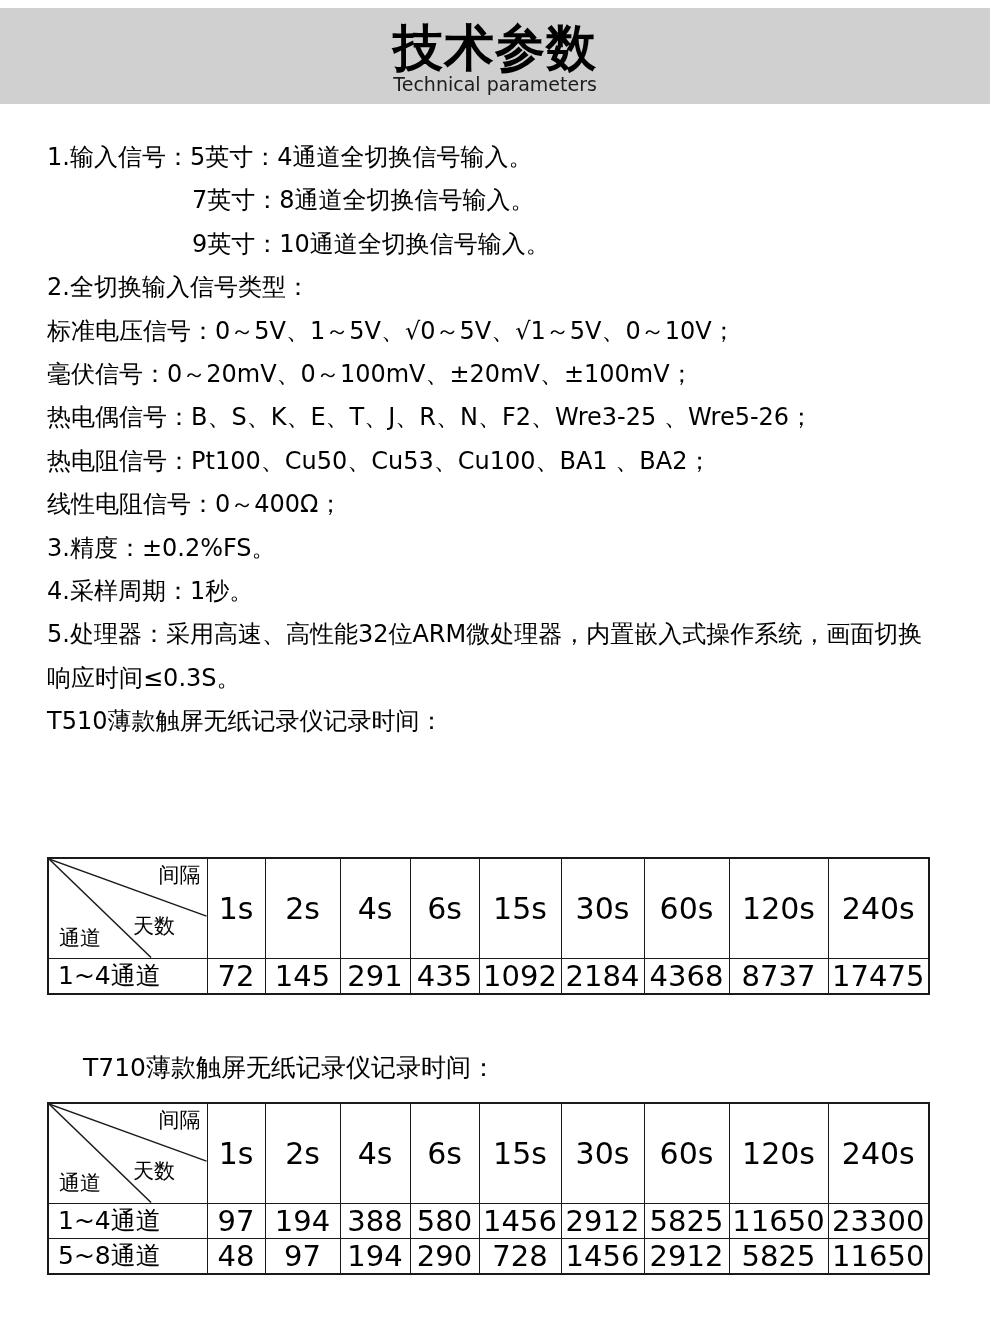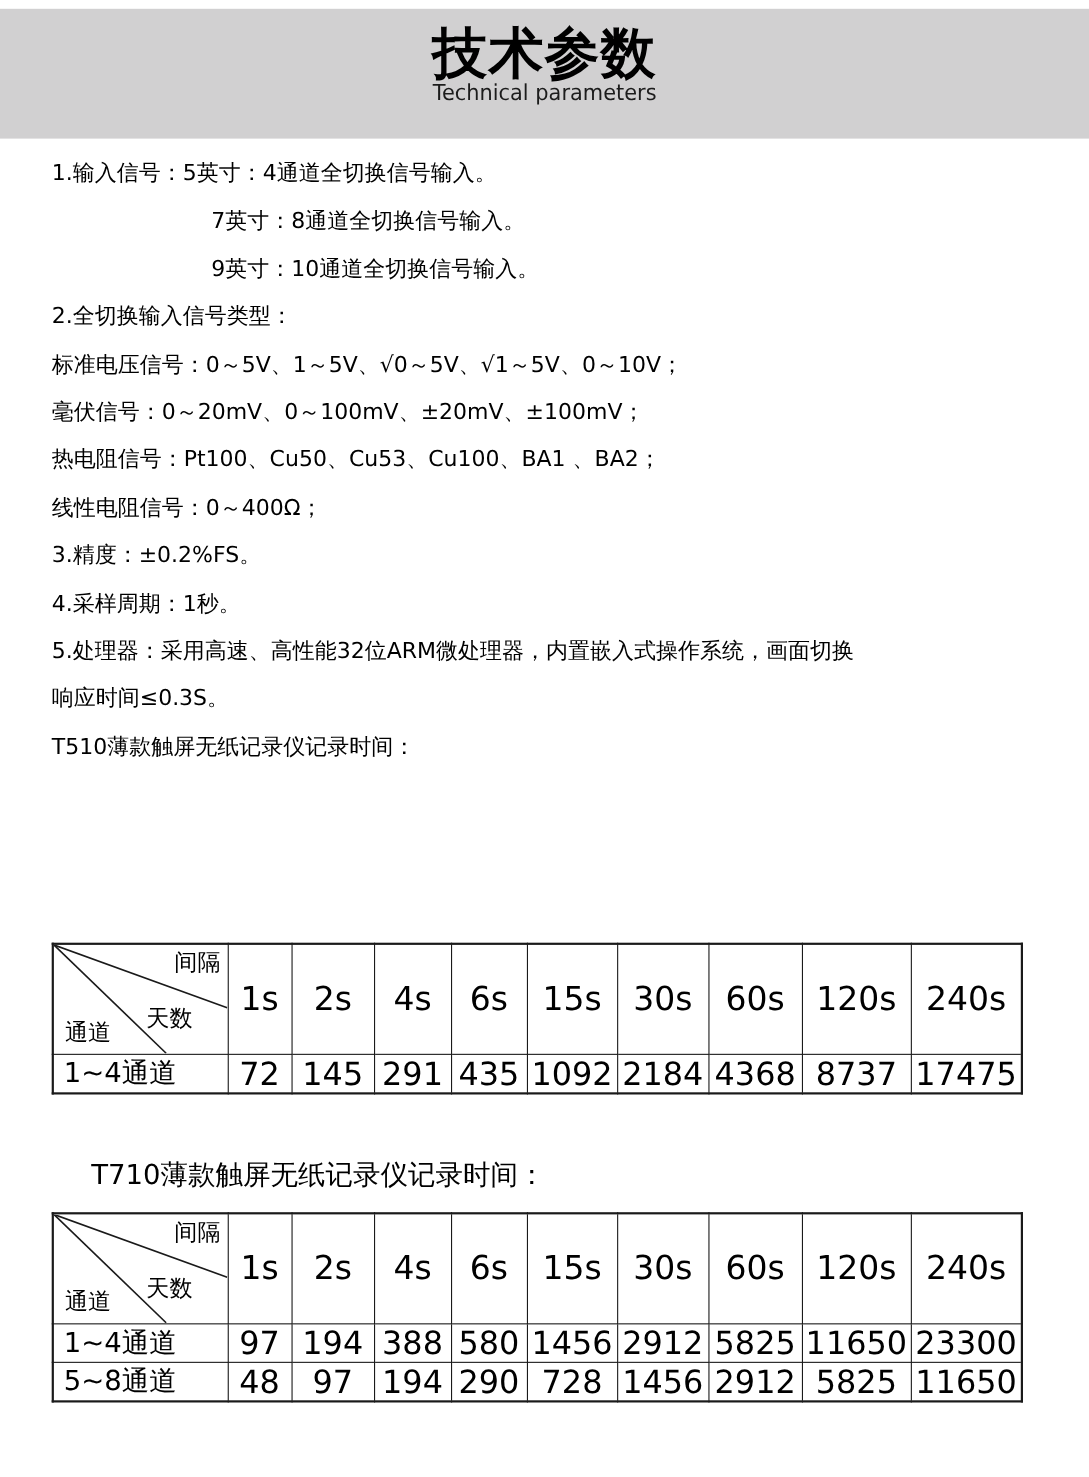--- a/index.html
+++ b/index.html
@@ -8,21 +8,21 @@
     position:relative;
     width:990px; height:1343px;
     background:#ffffff;
     color:#000000;
     font-family:"DejaVu Sans","Liberation Sans",sans-serif;
     overflow:hidden;
   }
 
   
   .banner {
-    position:absolute; top:8px; left:0; right:0; height:118px;
+    position:absolute; top:8px; left:0; right:0; height:96px;
     background:#d1d0d1;
     text-align:center;
   }
   .banner h1 {
     margin:14px 0 0 0;
     font-size:50px;
     line-height:52px;
     font-weight:bold;
     letter-spacing:1px;
   }
@@ -31,21 +31,21 @@
     font-size:20px;
     line-height:20px;
     margin-top:0px;
     color:#1c1c1c;
     transform:scaleX(0.95);
   }
 
   
   .specs {
     position:absolute; top:136px; left:47px; right:30px;
-    font-size:20px;
+    font-size:24px;
     line-height:43.4px;
     white-space:nowrap;
   }
   .specs .line { height:43.4px; }
   .specs .line.indent { padding-left:145px; }
 
   
   .tbl { position:absolute; left:47px; }
   .tbl1 { top:857px; }
   .tbl2 { top:1102px; }
@@ -97,20 +97,21 @@
     <div class="subtitle">Technical parameters</div>
   </header>
 
   <main class="specs">
     <div class="line">1.输入信号：5英寸：4通道全切换信号输入。</div>
     <div class="line indent">7英寸：8通道全切换信号输入。</div>
     <div class="line indent">9英寸：10通道全切换信号输入。</div>
     <div class="line">2.全切换输入信号类型：</div>
     <div class="line">标准电压信号：0～5V、1～5V、√0～5V、√1～5V、0～10V；</div>
     <div class="line">毫伏信号：0～20mV、0～100mV、±20mV、±100mV；</div>
+    <div class="line">热电偶信号：B、S、K、E、T、J、R、N、F2、Wre3-25 、Wre5-26；</div>
     <div class="line">热电阻信号：Pt100、Cu50、Cu53、Cu100、BA1 、BA2；</div>
     <div class="line">线性电阻信号：0～400Ω；</div>
     <div class="line">3.精度：±0.2%FS。</div>
     <div class="line">4.采样周期：1秒。</div>
     <div class="line">5.处理器：采用高速、高性能32位ARM微处理器，内置嵌入式操作系统，画面切换</div>
     <div class="line">响应时间≤0.3S。</div>
     <div class="line">T510薄款触屏无纸记录仪记录时间：</div>
   </main>
 
   <div class="tbl tbl1">

